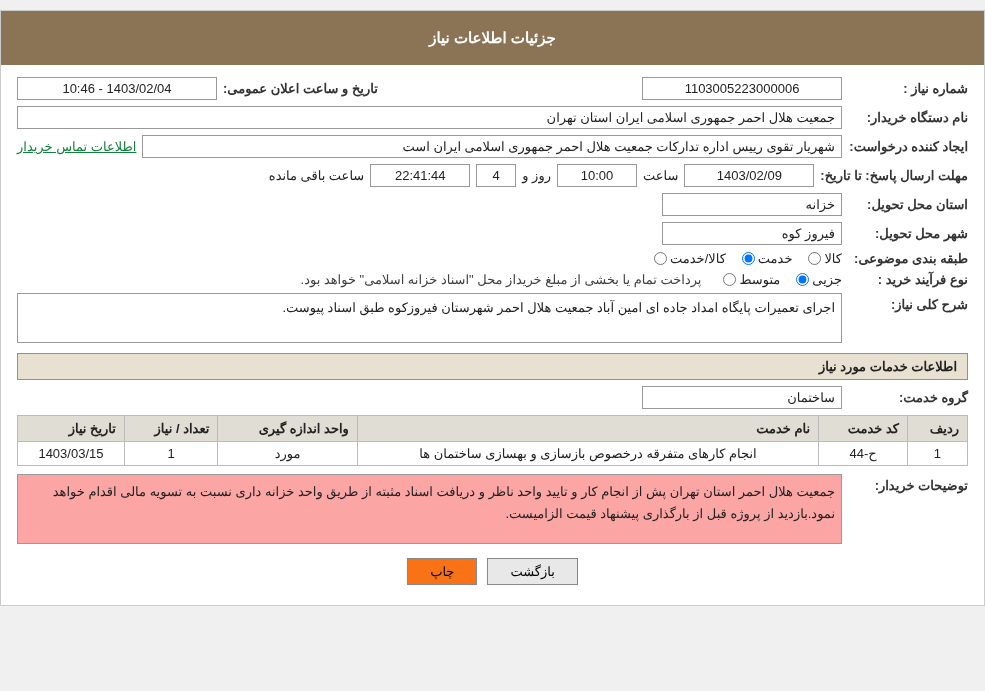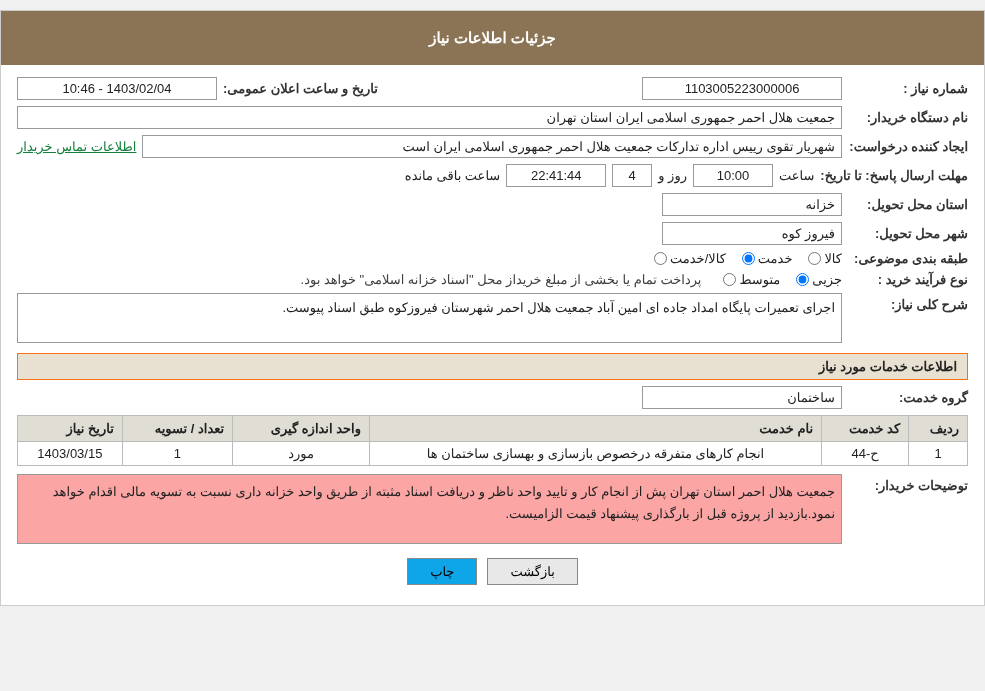--- a/index.html
+++ b/index.html
@@ -115,21 +115,21 @@
     }
     .btn {
       padding: 5px 22px;
       border: 1px solid #888;
       background: #e8e8e8;
       cursor: pointer;
       font-family: Tahoma, Arial, sans-serif;
       font-size: 13px;
     }
     .btn-print {
-      background: #0ea5e9;
+      background: #f97316;
     }
     .btn-back {
       background: #e8e8e8;
     }
   </style>
 </head>
 <body>
 
 <div class="page-wrapper">
 
@@ -153,20 +153,21 @@
     </div>
 
     <div class="form-row">
       <span class="label">ایجاد کننده درخواست:</span>
       <div class="input-box" style="flex:1;">شهریار تقوی رییس اداره تدارکات جمعیت هلال احمر جمهوری اسلامی ایران است</div>
       <span class="info-link">اطلاعات تماس خریدار</span>
     </div>
 
     <div class="form-row">
       <span class="label" style="min-width:140px;">مهلت ارسال پاسخ: تا تاریخ:</span>
+      <div class="input-box" style="max-width:130px; text-align:center;">1403/02/09</div>
       <span>ساعت</span>
       <div class="input-box" style="max-width:80px; text-align:center;">10:00</div>
       <span>روز و</span>
       <div class="input-box" style="max-width:40px; text-align:center;">4</div>
       <div class="input-box" style="max-width:100px; text-align:center;">22:41:44</div>
       <span>ساعت باقی مانده</span>
     </div>
 
     <div class="form-row">
       <span class="label">استان محل تحویل:</span>
@@ -223,21 +224,21 @@
       <div class="input-box" style="max-width:200px;">ساختمان</div>
     </div>
 
     <table>
       <thead>
         <tr>
           <th>ردیف</th>
           <th>کد خدمت</th>
           <th>نام خدمت</th>
           <th>واحد اندازه گیری</th>
-          <th>تعداد / تسویه</th>
+          <th>تعداد / نیاز</th>
           <th>تاریخ نیاز</th>
         </tr>
       </thead>
       <tbody>
         <tr>
           <td>1</td>
           <td>ح-44</td>
           <td>انجام کارهای متفرقه درخصوص بازسازی و بهسازی ساختمان ها</td>
           <td>مورد</td>
           <td>1</td>

